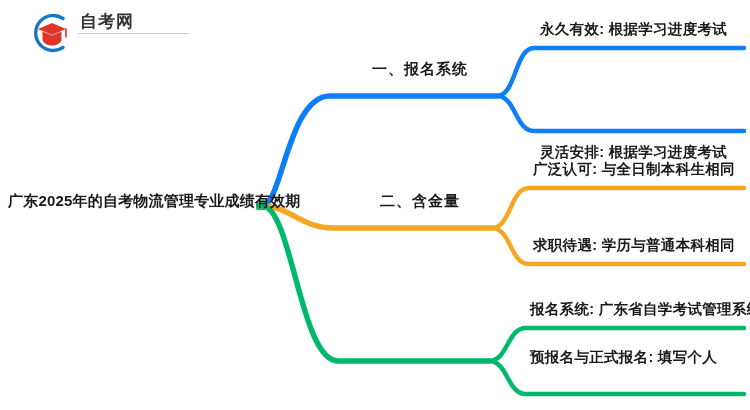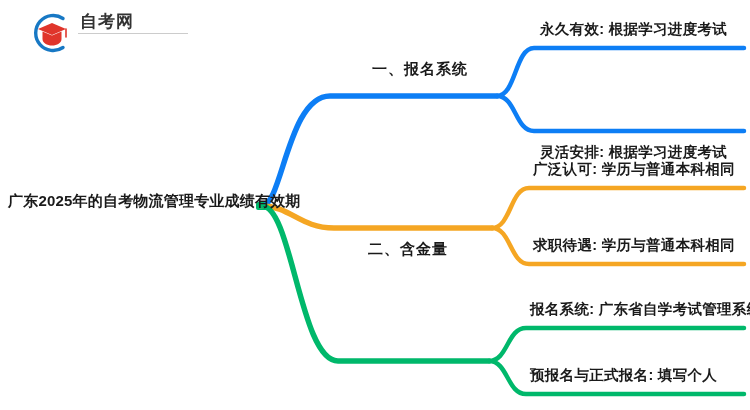--- a/index.html
+++ b/index.html
@@ -93,29 +93,29 @@
     font-weight: bold;
     letter-spacing: 1px;
   }
   .leaf-node {
     font-size: 14.5px;
     font-weight: bold;
     letter-spacing: 0.3px;
   }
 
   .b1 { left: 372px; top: 60px; }
-  .b2 { left: 368px; top: 192px; margin-top: 48px; }
+  .b2 { left: 380px; top: 192px; }
   .b3 { left: 372px; top: 325px; }
 
   .l1 { left: 540px; top: 20px; }
   .l2 { left: 540px; top: 115px; margin-top: 28px; }
   .l3 { left: 533px; top: 160px; }
   .l4 { left: 533px; top: 236px; }
   .l5 { left: 530px; top: 300px; }
-  .l6 { left: 530px; top: 366px; text-align: right; }
+  .l6 { left: 530px; top: 348px; text-align: right; }
 </style>
 </head>
 <body>
 
 <div id="canvas">
 
   <div class="logo">
     <svg class="logo-mark" viewBox="0 0 44 42">
       <path d="M33 6.5 A17.5 17.5 0 1 0 33 35.5" fill="none" stroke="#1778c4" stroke-width="3.4" stroke-linecap="round"></path>
       <path d="M22 11 L36 17 L22 23 L8 17 Z" fill="#e0352b"></path>
@@ -145,18 +145,18 @@
     <path id="wire-b3-c2" fill="none" stroke-width="4.5" stroke-linecap="round" d="M489,361 C508,361 507,394 526,394 L744,394" stroke="#00b86b"></path>
   </svg>
 
   <div class="node root-node">广东2025年的自考物流管理专业成绩有效期</div>
 
   <div class="node branch-node b1">一、报名系统</div>
   <div class="node branch-node b2">二、含金量</div>
 
   <div class="node leaf-node l1">永久有效: 根据学习进度考试</div>
   <div class="node leaf-node l2">灵活安排: 根据学习进度考试</div>
-  <div class="node leaf-node l3">广泛认可: 学历与普通本科相同</div>
+  <div class="node leaf-node l3">广泛认可: 与全日制本科生相同</div>
   <div class="node leaf-node l4">求职待遇: 学历与普通本科相同</div>
   <div class="node leaf-node l5">报名系统: 广东省自学考试管理系统</div>
   <div class="node leaf-node l6">预报名与正式报名: 填写个人</div>
 
 </div>
 
 </body></html>

